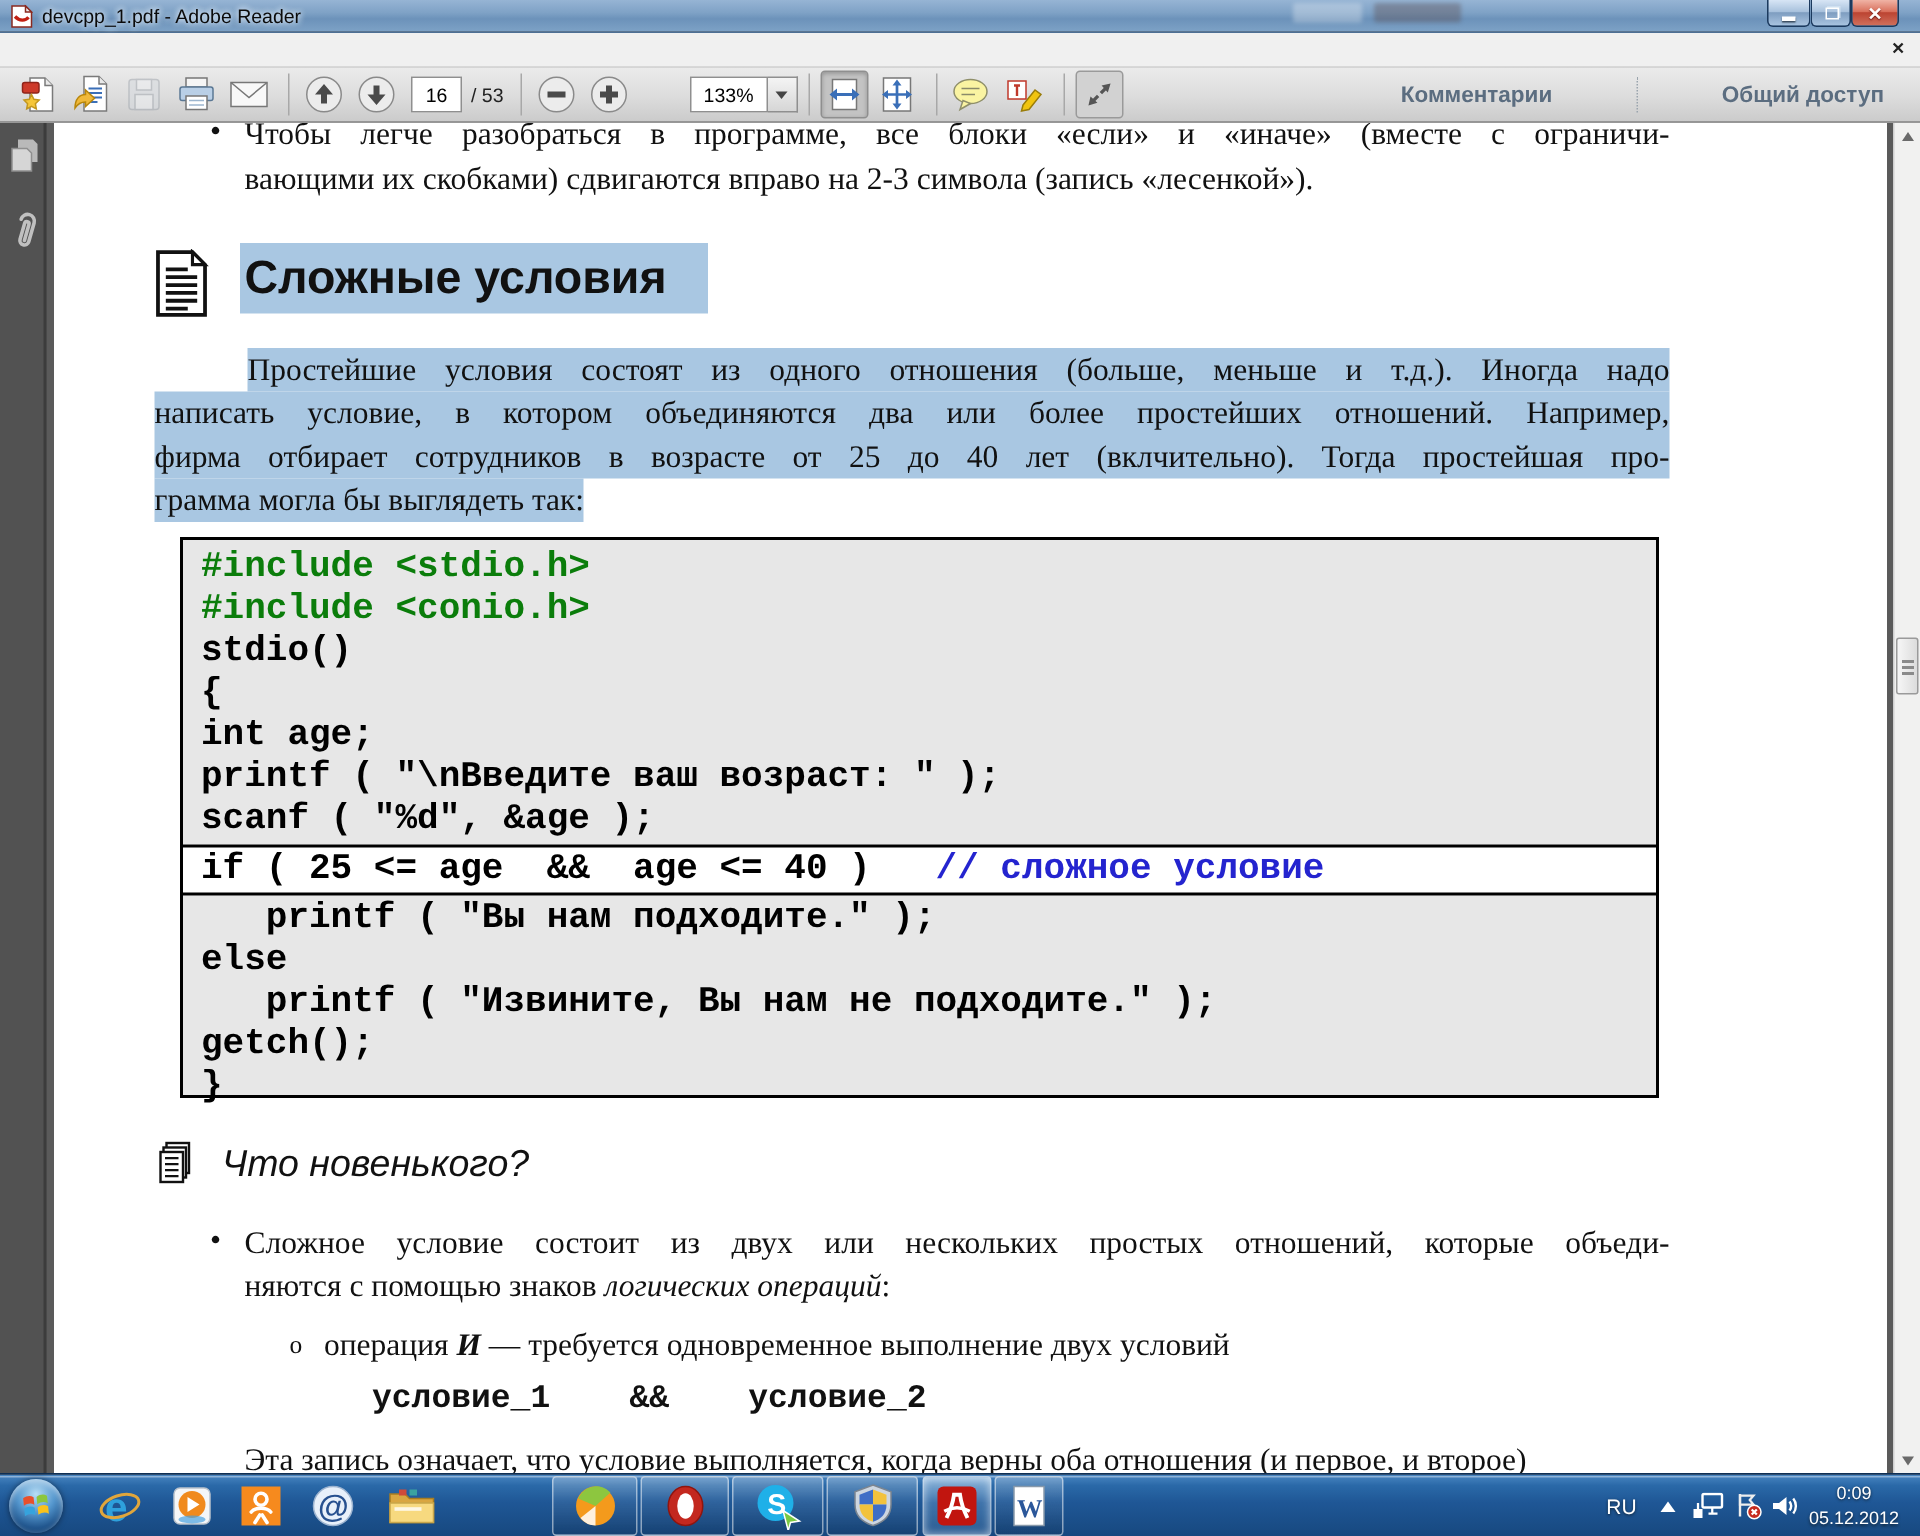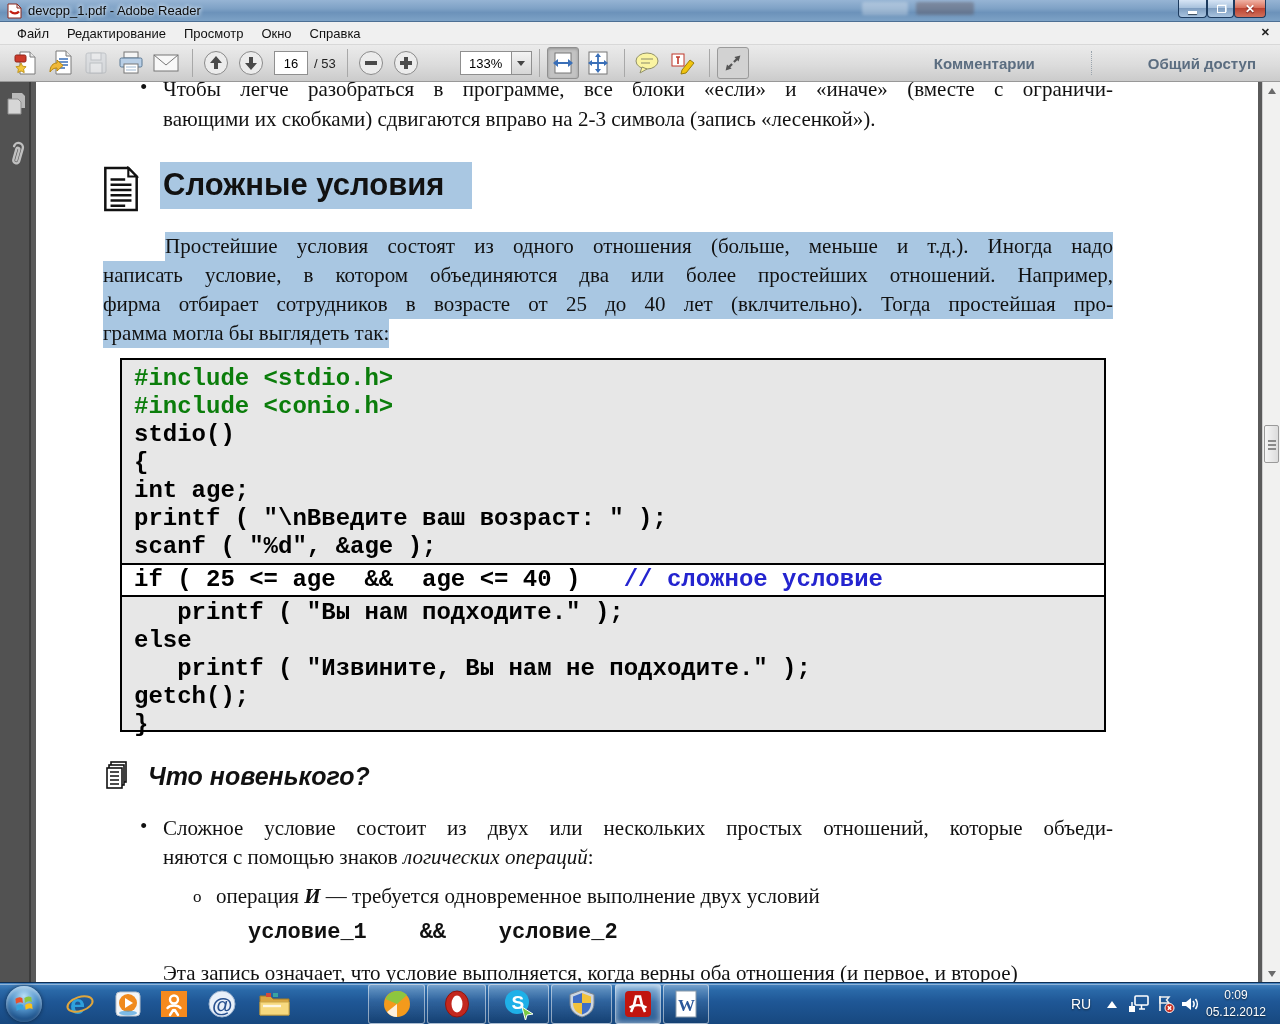--- a/index.html
+++ b/index.html
@@ -61,21 +61,21 @@
   .nav-ico{position:absolute;left:5px;cursor:pointer;}
   .page{position:absolute;left:36px;top:0;width:1222px;height:900px;background:#fff;overflow:hidden;
     font-family:"Liberation Serif",serif;color:#111;}
   .abs{position:absolute;}
   .doc-line{font-size:21px;line-height:29px;white-space:nowrap;}
   .just{text-align:justify;text-align-last:justify;white-space:normal;}
   .hl{background:var(--sel);}
   .bullet-dot{font-size:21px;}
   .sec-title{font-family:"Liberation Sans",sans-serif;font-weight:bold;font-size:31px;line-height:40px;white-space:nowrap;}
   .sec-title .hl{padding:5px 28px 7px 3px;}
-  .wn-title{font-family:"Liberation Sans",sans-serif;font-weight:bold;font-style:italic;font-size:25px;}
+  .wn-title{font-family:"Liberation Sans",sans-serif;font-weight:normal;font-style:italic;font-size:25px;}
   .mono-line{font-family:"Liberation Mono",monospace;font-weight:bold;font-size:22px;white-space:pre;}
 
   
   .codebox{position:absolute;left:84px;top:276px;width:986px;height:374px;background:var(--codebg);
     border:2px solid #000;padding-top:5px;}
   .code-line{font-family:"Liberation Mono",monospace;font-weight:bold;font-size:24px;line-height:28px;
     white-space:pre;padding-left:12px;color:#000;}
   .code-line.inc{color:var(--green);}
   .code-line.hlrow{background:#fff;border-top:2px solid #000;border-bottom:2px solid #000;
     margin-top:2px;margin-bottom:2px;line-height:30px;}
@@ -134,21 +134,20 @@
       <div class="winbtn max">
           <div class="glyph-max"></div>
         </div>
       <div class="winbtn close">
           <span class="glyph-x">✕</span>
         </div>
     </div>
   </div>
 
   <div class="menubar">
-    <nav id="menu"><span class="menu-item">Файл</span><span class="menu-item">Редактирование</span><span class="menu-item">Просмотр</span><span class="menu-item">Окно</span><span class="menu-item">Справка</span></nav>
     <span class="menu-close">✕</span>
   </div>
 
   <div class="toolbar">
     <div class="tbtn">
       <svg width="28" height="28" viewBox="0 0 28 28">
           <path d="M8 3h10l5 5v17H8z" fill="#fff" stroke="#7a7a7a"></path>
           <path d="M18 3v5h5" fill="#e9e9e9" stroke="#7a7a7a"></path>
           <rect x="3" y="6" width="11" height="7" rx="1.5" fill="#cd3a2a" stroke="#90241a"></rect>
           <path d="M9 14l1.6 3.2 3.5.5-2.5 2.4.6 3.5-3.2-1.7-3.2 1.7.6-3.5L4 17.7l3.5-.5z" fill="#f5c63a" stroke="#c2971f"></path>

